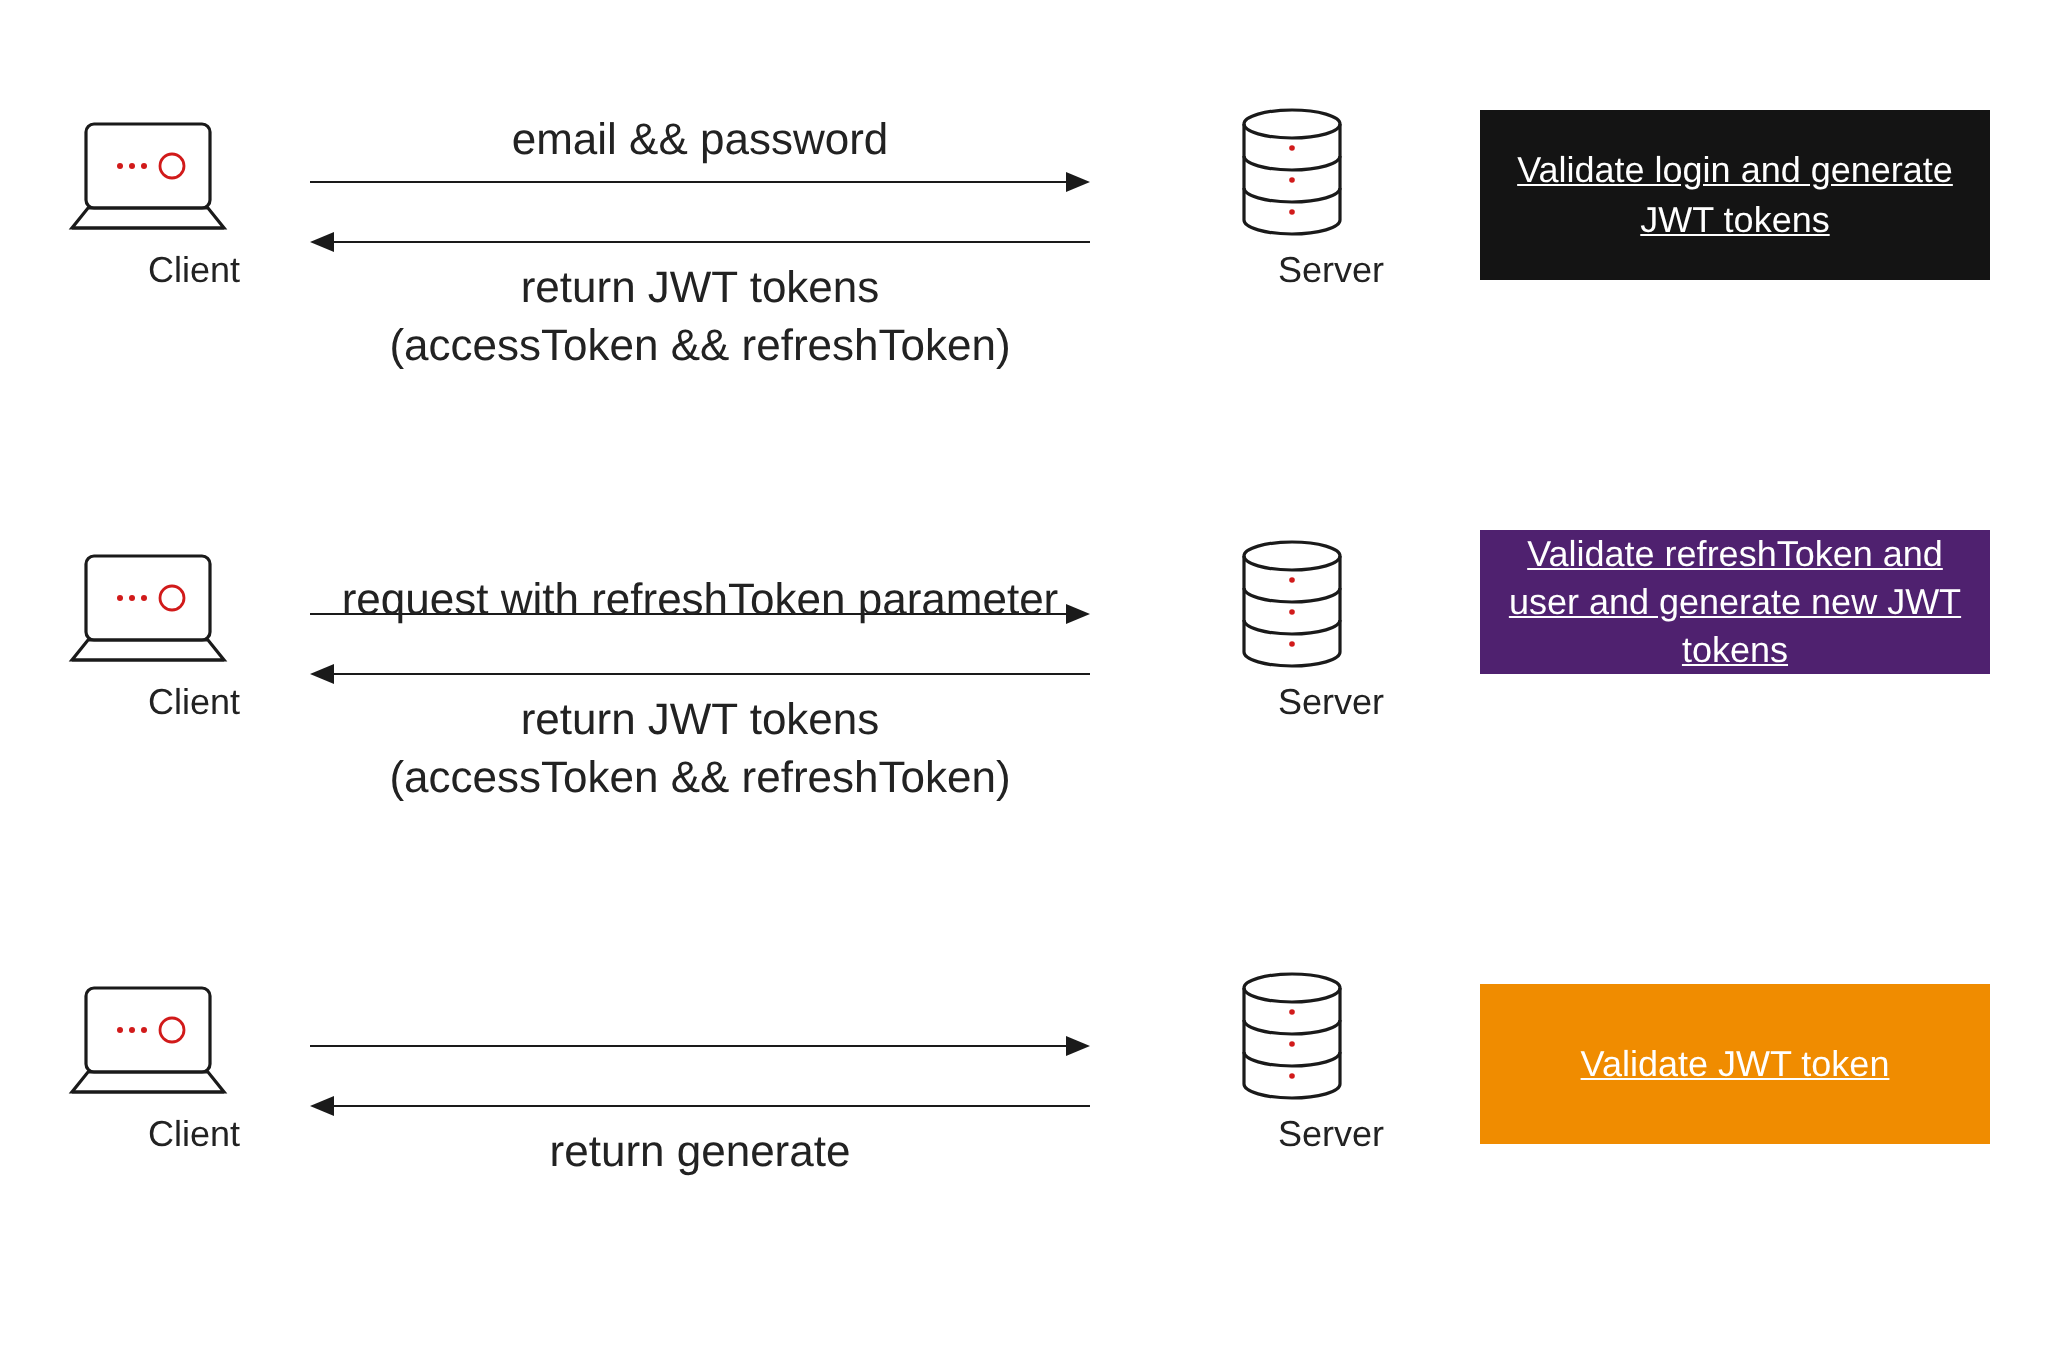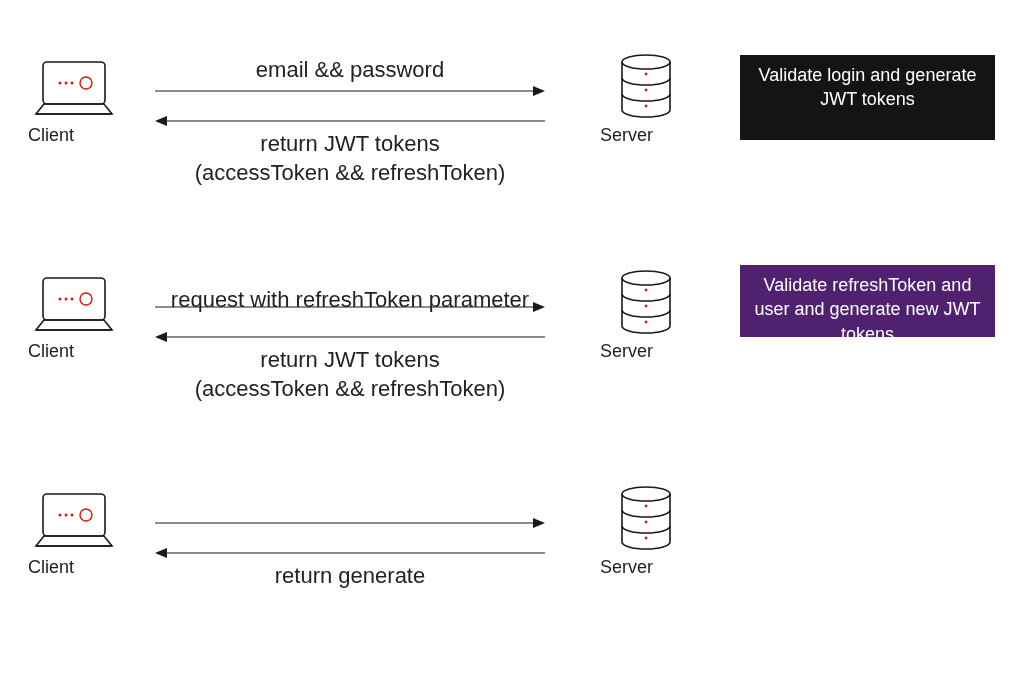--- a/index.html
+++ b/index.html
@@ -6,31 +6,32 @@
   html, body {
     margin: 0; padding: 0;
     width: 1024px; height: 683px;
     font-family: "Helvetica Neue", Arial, sans-serif;
     background: #fff;
     color: #1a1a1a;
     font-weight: 300;
   }
   .canvas { position: relative; width: 1024px; height: 683px; }
   .abs { position: absolute; }
-  .node-label { font-size: 18px; color: #222; text-align: left; }
+  .node-label { font-size: 18px; color: #222; text-align: right; }
   .msg-label { font-size: 22px; color: #222; text-align: center; white-space: pre; line-height: 1.3; }
   .box {
     color: #fff;
     display: flex;
-    align-items: flex-start;
+    align-items: center;
     justify-content: center;
     text-align: center;
     font-size: 18px;
     line-height: 1.35;
     padding: 8px 14px;
+    text-decoration: underline;
   }
   .laptop-screen-dots circle { fill: #d11a1a; }
   .laptop-screen-circle { fill: none; stroke: #d11a1a; stroke-width: 1.4; }
   .server-dots circle { fill: #d11a1a; }
   svg.arrow line { stroke: #1a1a1a; stroke-width: 1; }
   svg.arrow polygon { fill: #1a1a1a; }
 </style>
 </head>
 <body>
 
@@ -167,14 +168,17 @@
       <path d="M4 40 v16 a24 7 0 0 0 48 0 V40" fill="none" stroke="#1a1a1a" stroke-width="1.6"></path>
       <g class="server-dots">
         <circle cx="28" cy="20" r="1.4"></circle>
           <circle cx="28" cy="36" r="1.4"></circle>
           <circle cx="28" cy="52" r="1.4"></circle>
       </g>
     </svg>
   </div>
   <div class="abs node-label" style="left:600px; top:557px; width:92px;">Server</div>
 
+  <div class="abs box" style="left: 740px; top: 492px; width: 255px; height: 80px; background-color: rgb(240, 140, 0);">
+    <span>Validate JWT token</span>
+  </div>
 
 </div>
 
 </body></html>

